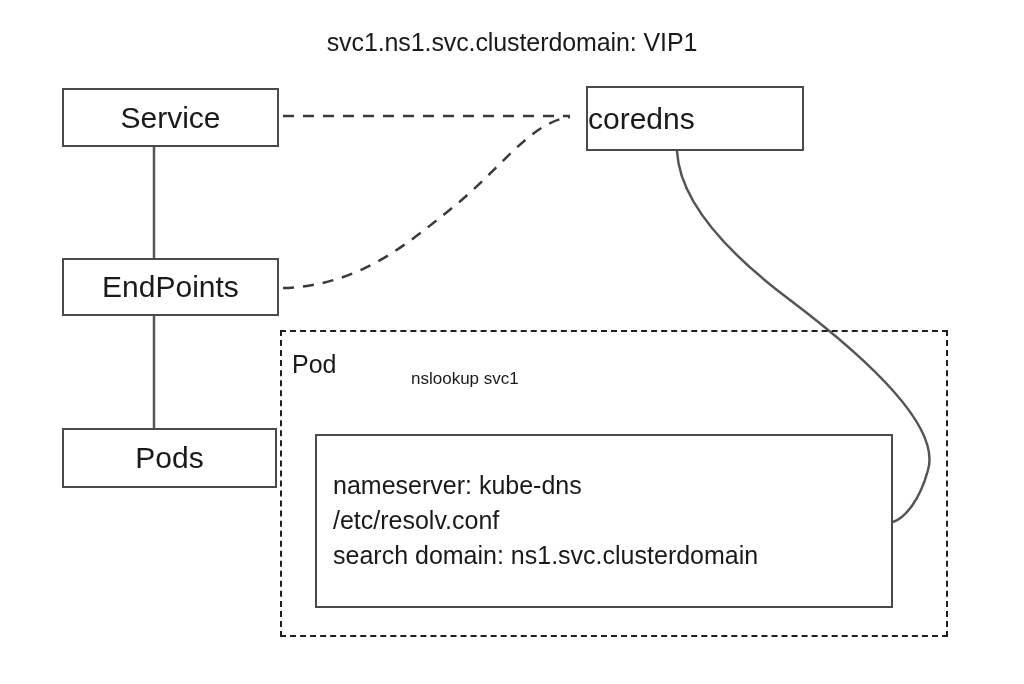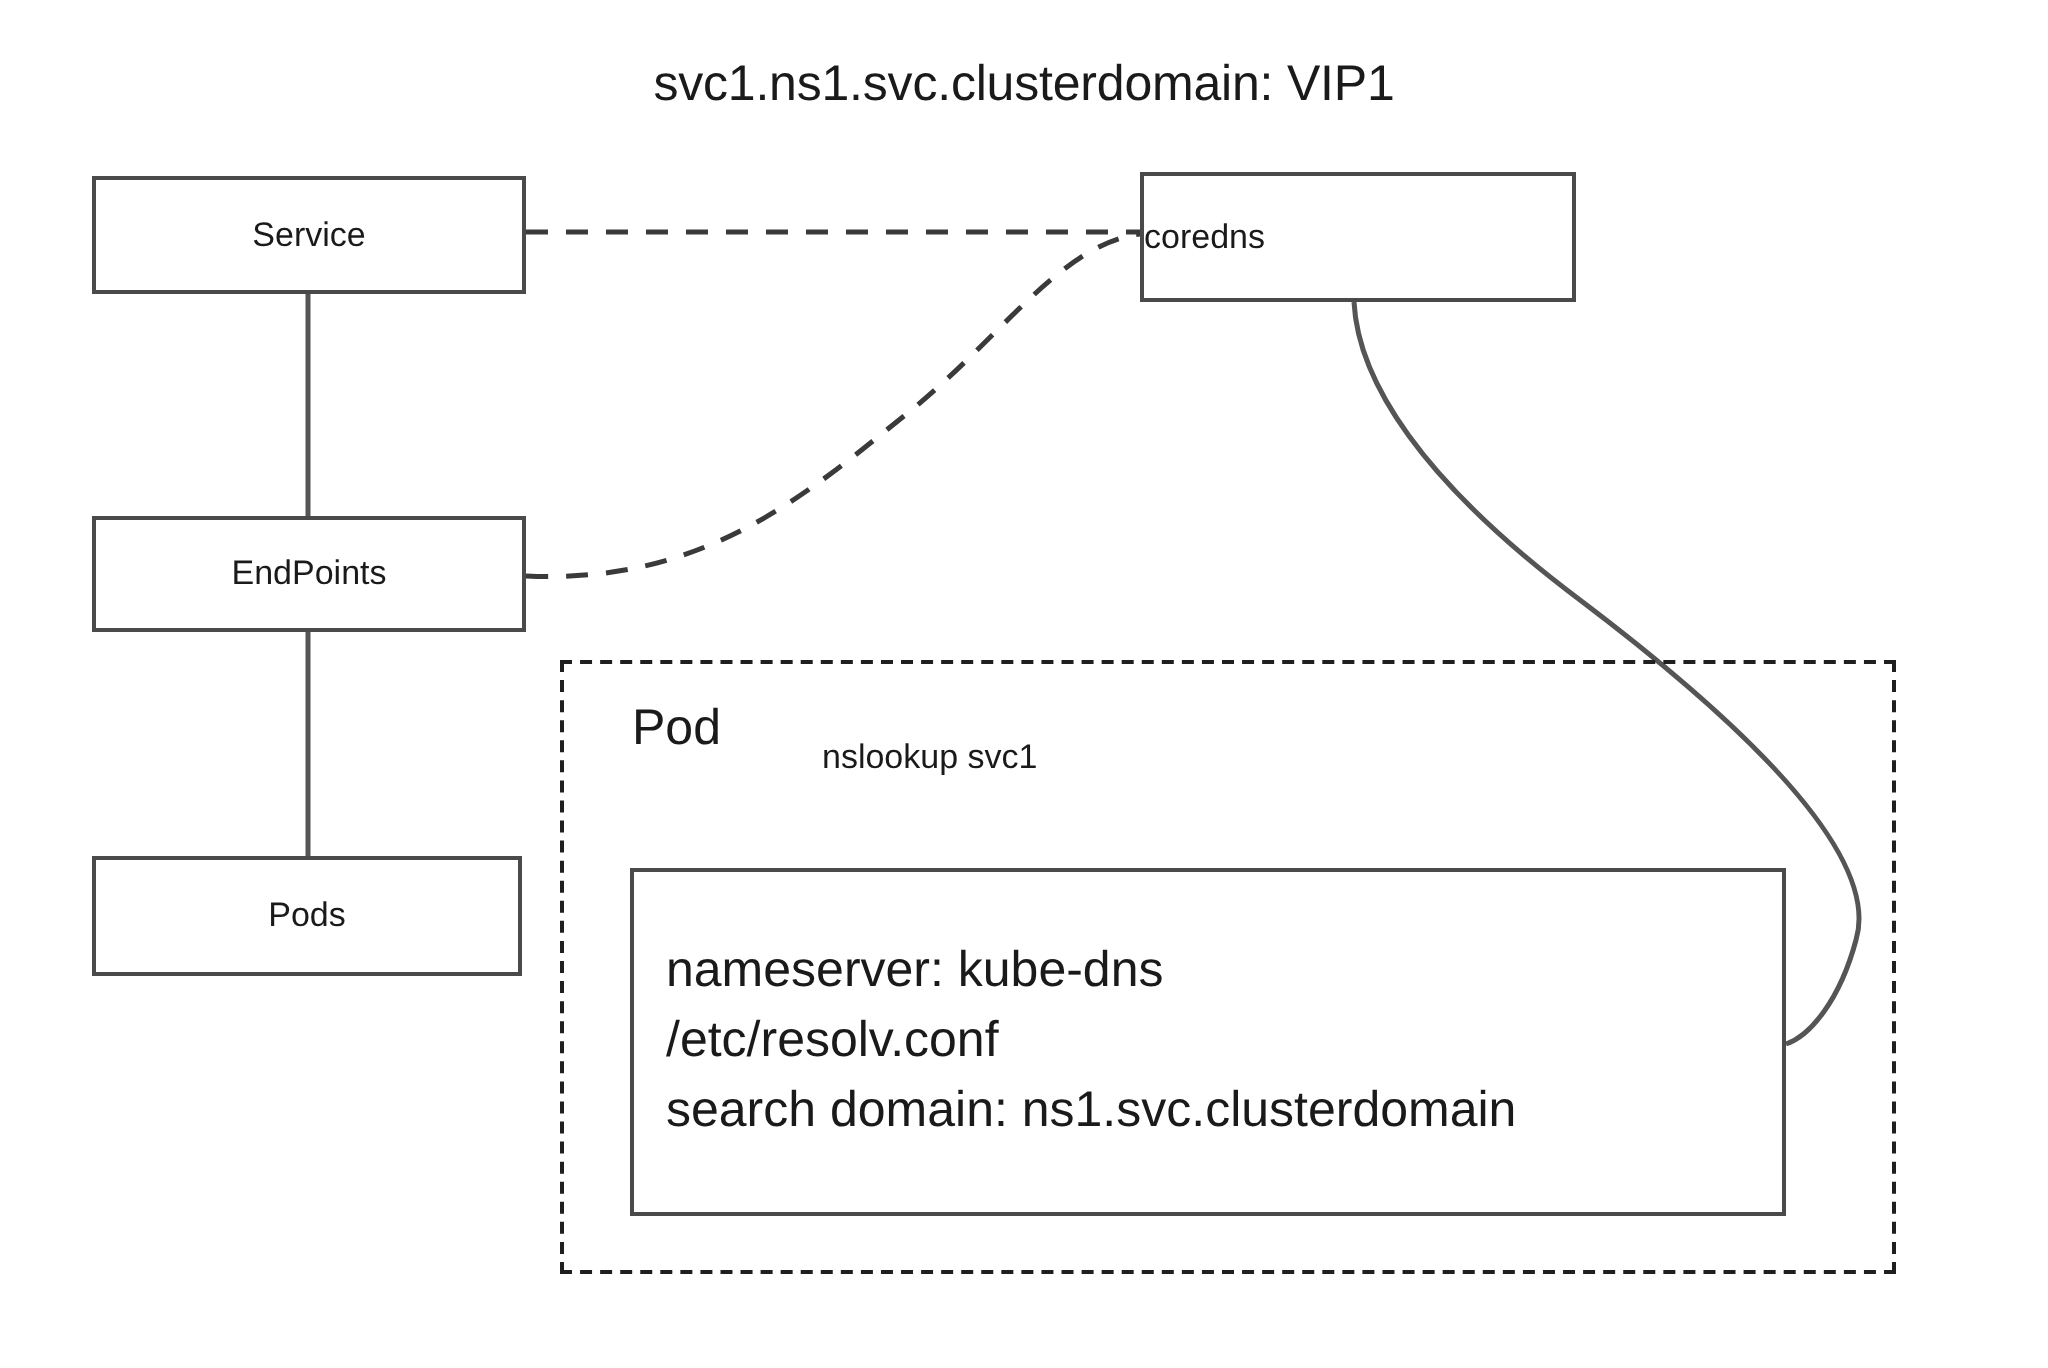--- a/index.html
+++ b/index.html
@@ -30,23 +30,24 @@
   }
 
   
   .box {
     position: absolute;
     box-sizing: border-box;
     border: 2px solid #4a4a4a;
     background: #ffffff;
     display: flex;
     align-items: center;
-    font-size: 17px;
+    font-size: 30px;
     color: #1a1a1a;
     white-space: nowrap;
+    margin-left: 16px;
   }
   .box.center { justify-content: center; }
   .box.left   { justify-content: flex-start; }
 
   #box-service   { left: 46px;  top: 88px;  width: 217px; height: 59px; }
   #box-endpoints { left: 46px;  top: 258px; width: 217px; height: 58px; }
   #box-pods      { left: 46px;  top: 428px; width: 215px; height: 60px; }
   #box-coredns   { left: 570px; top: 86px;  width: 218px; height: 65px; }
 
   
@@ -55,21 +56,21 @@
     left: 280px;
     top: 330px;
     width: 668px;
     height: 307px;
     box-sizing: border-box;
     border: 2px dashed #1f1f1f;
     background: transparent;
   }
   #pod-label {
     position: absolute;
-    left: 316px;
+    left: 292px;
     top: 350px;
     font-size: 25px;
     color: #1a1a1a;
     white-space: nowrap;
   }
   #nslookup-label {
     position: absolute;
     left: 411px;
     top: 369px;
     font-size: 17px;

